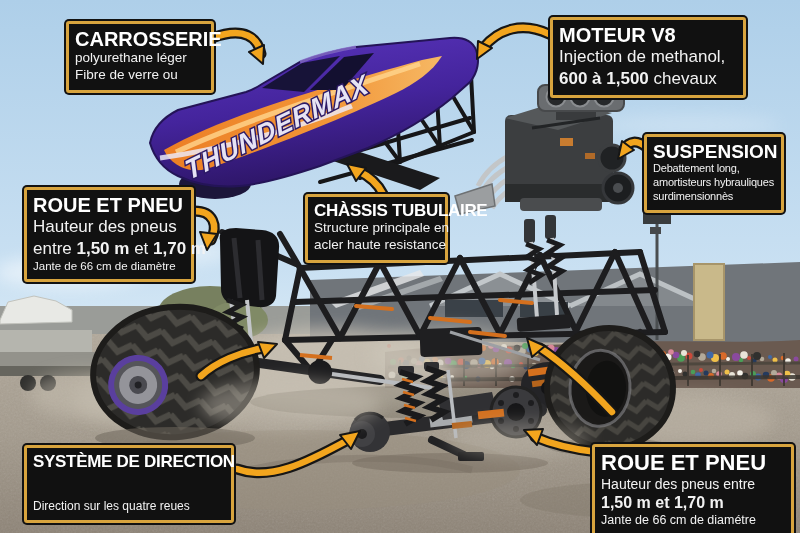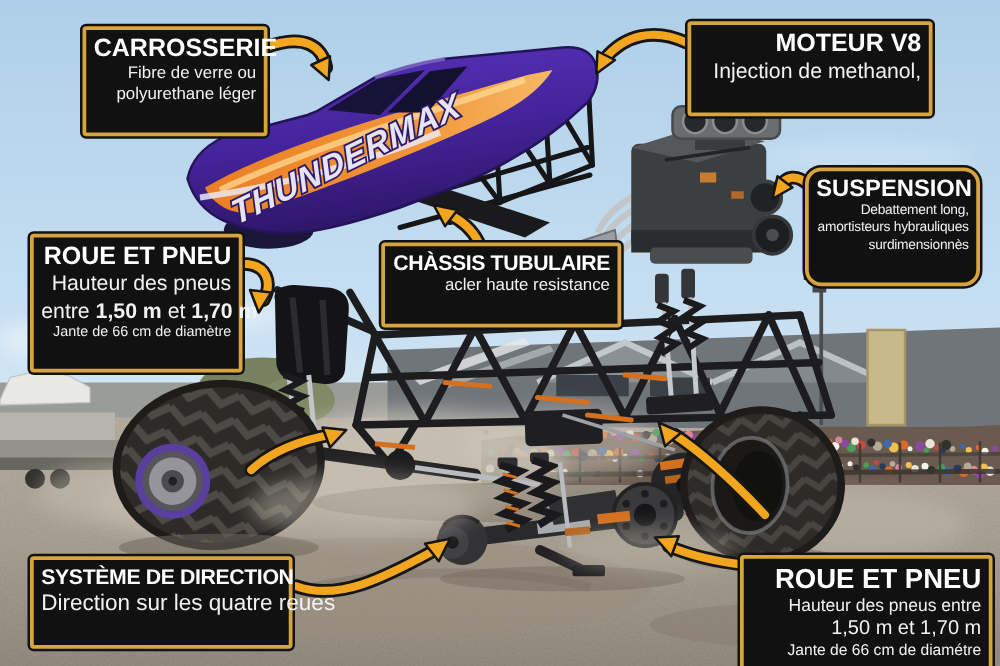--- a/index.html
+++ b/index.html
@@ -7,33 +7,33 @@
   }
   html,body{margin:0;padding:0;background:#222;}
   #stage{
     position:relative;width:800px;height:533px;overflow:hidden;
     font-family:"Liberation Sans",sans-serif;
   }
   #scene{position:absolute;left:0;top:0;}
   .callout{
     position:absolute;background:#111;border:3px solid var(--gold);
     border-radius:3px;box-shadow:0 0 0 2px #121212;color:#fff;
-    text-align:right;padding:4px 6px 22px;box-sizing:border-box;z-index:10;
+    text-align:left;padding:4px 6px 6px;box-sizing:border-box;z-index:10;
   }
   .co-title{font-weight:700;line-height:1.12;white-space:nowrap;}
   .co-line{line-height:1.25;white-space:nowrap;color:#f2f2f2;}
   .co-line span{display:inline;}
   
   .c1 .co-title{font-size:20px;}        .c1 .co-line{font-size:13.5px;}
   .c2 .co-title{font-size:20px;}        .c2 .co-line{font-size:17px;}
   .c3 .co-title{font-size:19px;}        .c3 .co-line{font-size:11px;letter-spacing:-0.2px;}
   .c4 .co-title{font-size:20px;}        .c4 .co-line{font-size:17px;}
   .c4 .co-line.l3{font-size:11.5px;}
   .c5 .co-title{font-size:17px;letter-spacing:-0.3px;} .c5 .co-line{font-size:13.5px;}
-  .c6 .co-title{font-size:17px;letter-spacing:-0.3px;} .c6 .co-line{font-size:18px;}
+  .c6 .co-title{font-size:17px;letter-spacing:-0.3px;} .c6 .co-line{font-size:12px;margin-top:28px;}
   .c7 .co-title{font-size:22px;}        .c7 .co-line{font-size:14px;}
   .c7 .co-line.l2{font-size:16px;}      .c7 .co-line.l3{font-size:12.5px;}
   .arrow-under{stroke:#161616;stroke-width:11;fill:none;stroke-linecap:round;}
   .arrow-top{stroke:var(--yellow);stroke-width:6.5;fill:none;stroke-linecap:round;}
   .arrow-head{fill:var(--yellow);stroke:#161616;stroke-width:2;stroke-linejoin:round;}
 </style>
 </head>
 <body>
 
 <div id="stage">
@@ -541,53 +541,55 @@
     <g>
       <path class="arrow-under" d="M612,412 C583,381 561,362 540,348"></path>
       <path class="arrow-top" d="M612,412 C583,381 561,362 540,348"></path>
       <polygon class="arrow-head" points="527,338 532,357 545,346"></polygon>
     </g>
   </g>
 </svg>
 
 <div class="callout c1" style="left:66px;top:21px;width:148px;">
   <div class="co-title">CARROSSERIE</div>
+  <div class="co-line"><span>polyurethane léger</span></div>
   <div class="co-line"><span>Fibre de verre ou</span></div>
-  <div class="co-line"><span>polyurethane léger</span></div>
 </div>
 
 <div class="callout c2" style="left:550px;top:17px;width:196px;">
   <div class="co-title">MOTEUR V8</div>
   <div class="co-line"><span>Injection de methanol,</span></div>
-</div>
-
-<div class="callout c3" style="left:644px;top:134px;width:140px;border-radius:13px;">
+  <div class="co-line"><span style="font-weight: 700;">600 à 1,500</span><span> chevaux</span></div>
+</div>
+
+<div class="callout c3" style="left:644px;top:134px;width:140px;">
   <div class="co-title">SUSPENSION</div>
   <div class="co-line"><span>Debattement long,</span></div>
   <div class="co-line"><span>amortisteurs hybrauliques</span></div>
   <div class="co-line"><span>surdimensionnès</span></div>
 </div>
 
 <div class="callout c4" style="left:24px;top:187px;width:170px;">
   <div class="co-title">ROUE ET PNEU</div>
   <div class="co-line"><span>Hauteur des pneus</span></div>
   <div class="co-line"><span>entre </span><span style="font-weight: 700;">1,50 m</span><span> et </span><span style="font-weight: 700; margin-top: 44px;">1,70 m</span></div>
   <div class="co-line l3"><span>Jante de 66 cm de diamètre</span></div>
 </div>
 
-<div class="callout c5" style="left:305px;top:194px;width:192px;">
+<div class="callout c5" style="left:305px;top:194px;width:143px;">
   <div class="co-title">CHÀSSIS TUBULAIRE</div>
+  <div class="co-line"><span>Structure principale en</span></div>
   <div class="co-line"><span>acler haute resistance</span></div>
 </div>
 
 <div class="callout c6" style="left:24px;top:445px;width:210px;">
   <div class="co-title">SYSTÈME DE DIRECTION</div>
   <div class="co-line"><span>Direction sur les quatre reues</span></div>
 </div>
 
 <div class="callout c7" style="left:592px;top:444px;width:202px;">
   <div class="co-title">ROUE ET PNEU</div>
   <div class="co-line"><span>Hauteur des pneus entre</span></div>
-  <div class="co-line l2"><span style="font-weight: 400;">1,50 m et 1,70 m</span></div>
+  <div class="co-line l2"><span style="font-weight: 700;">1,50 m et 1,70 m</span></div>
   <div class="co-line l3"><span>Jante de 66 cm de diamétre</span></div>
 </div>
 
 </div>
 
 </body></html>

